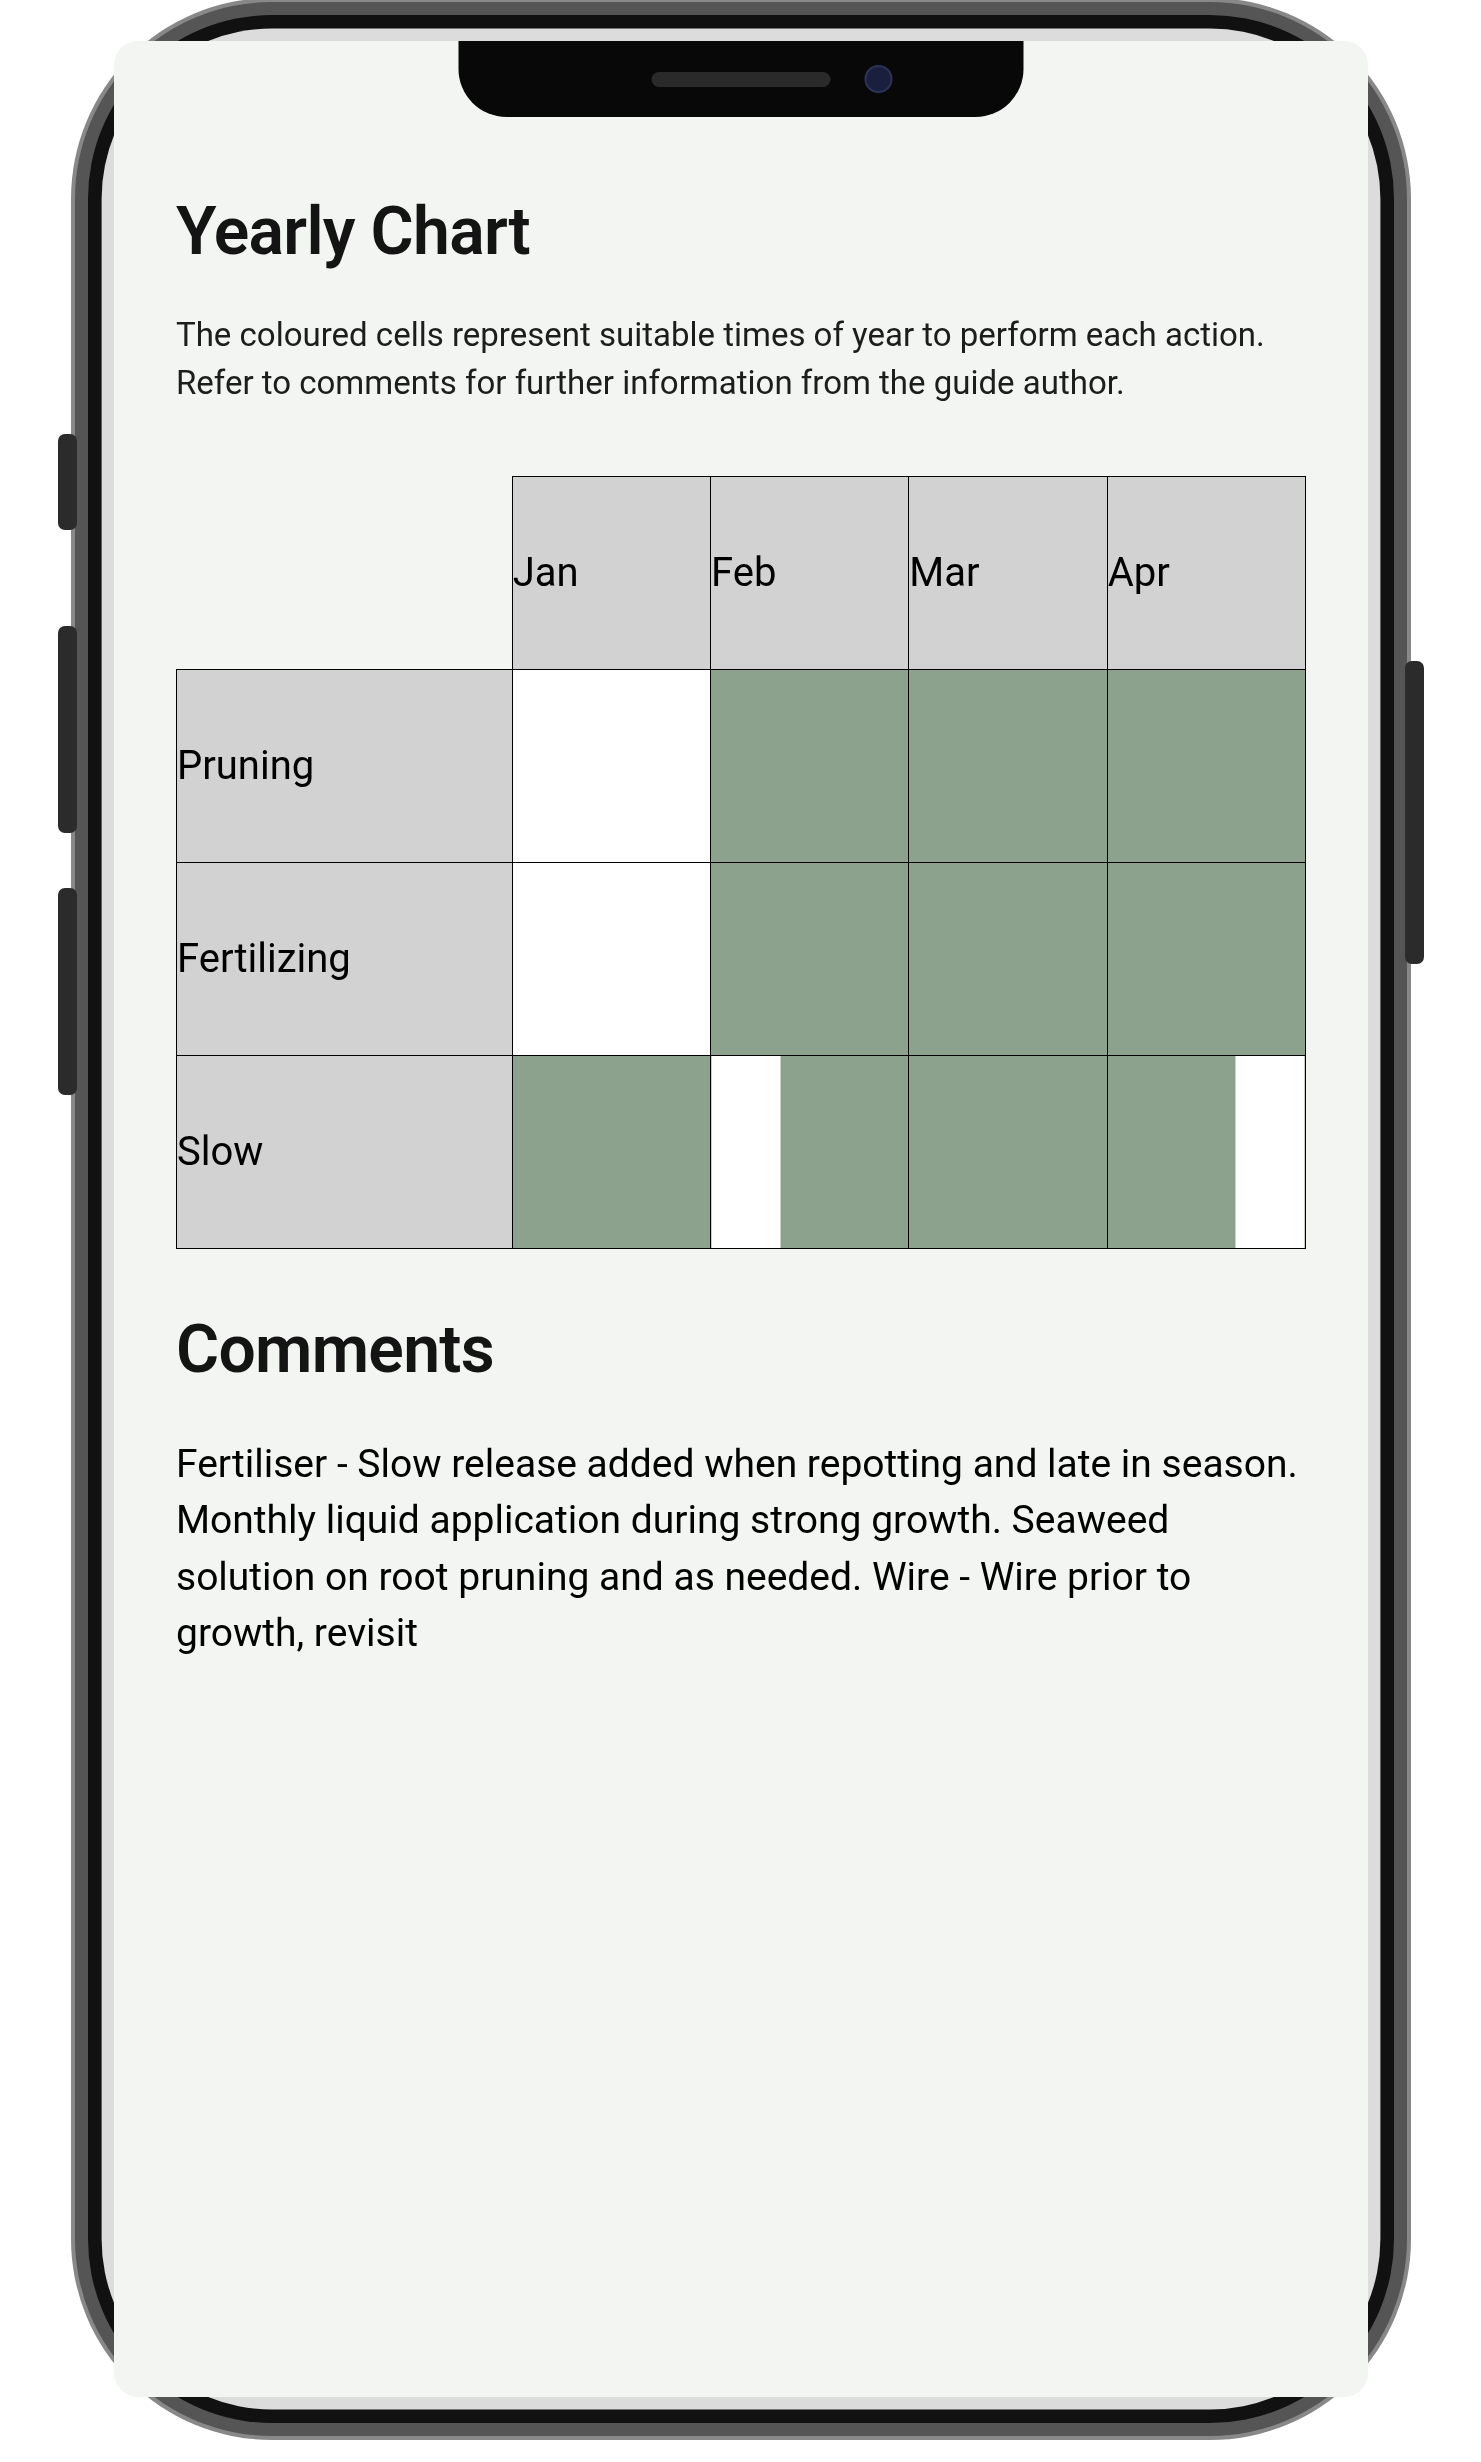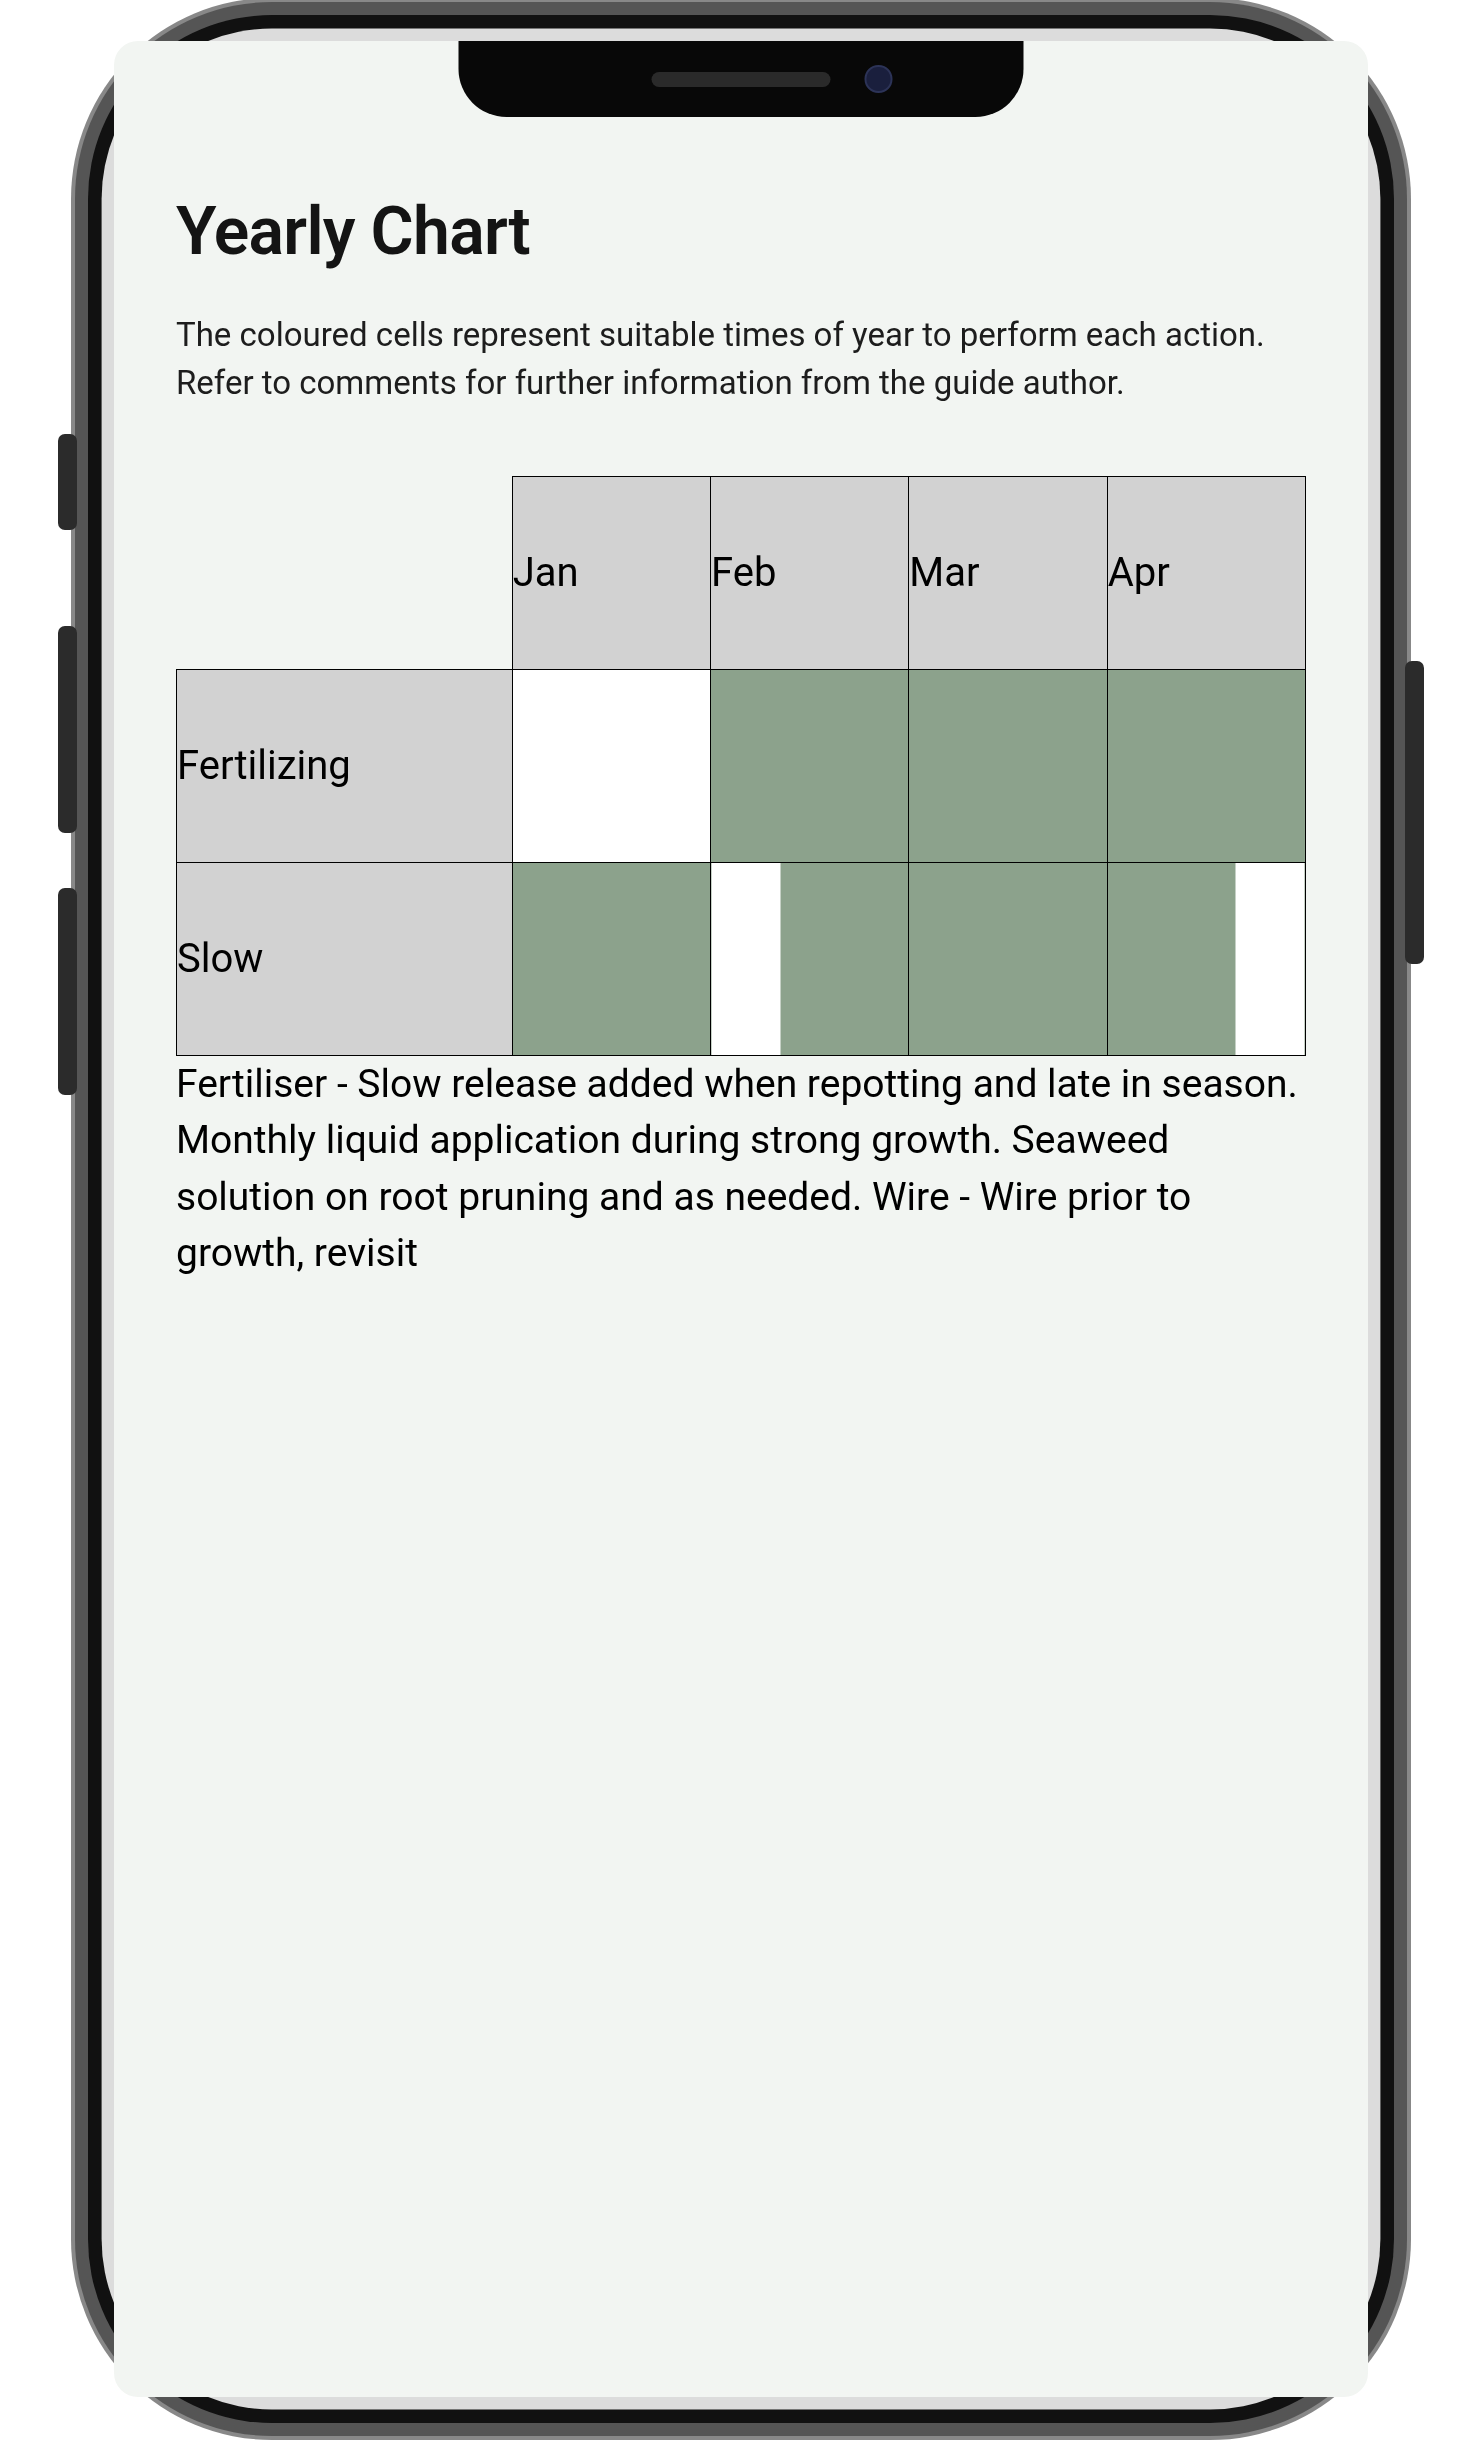--- a/index.html
+++ b/index.html
@@ -189,36 +189,44 @@
           <tr>
             <th class="corner"></th>
             <th>Jan</th>
             <th>Feb</th>
             <th>Mar</th>
             <th>Apr</th>
           </tr>
         </thead>
         <tbody>
             <tr>
+              <th>Pruning</th>
+              <td></td>
+              <td class="on"></td>
+              <td class="on"></td>
+              <td class="on"></td>
+            </tr>
+            <tr>
               <th>Fertilizing</th>
               <td></td>
               <td class="on"></td>
               <td class="on"></td>
               <td class="on"></td>
             </tr>
             <tr>
               <th>Slow</th>
               <td class="on"></td>
               <td class="half-right"></td>
               <td class="on"></td>
               <td class="half-left"></td>
             </tr>
           </tbody>
       </table>
 
+      <h1 class="comments-title">Comments</h1>
 
       <p class="comments-body">Fertiliser - Slow release added when repotting and late in season. Monthly liquid application during strong growth. Seaweed solution on root pruning and as needed. Wire - Wire prior to growth, revisit</p>
 
       <div class="bezel-fade"></div>
     </div>
   </div>
 </div>
 
 
 </body></html>

